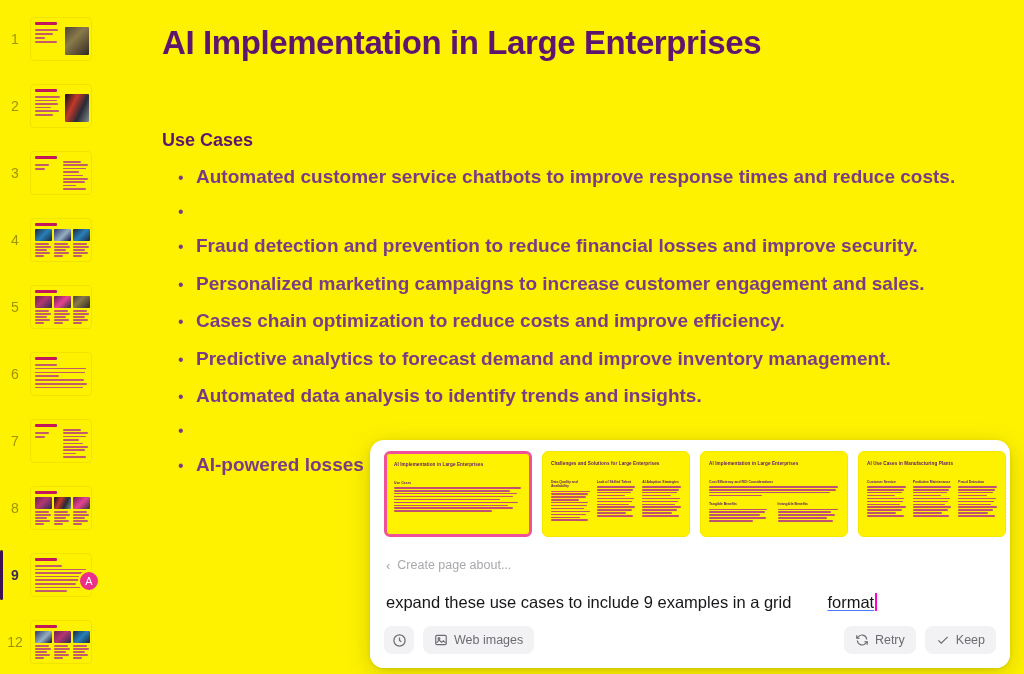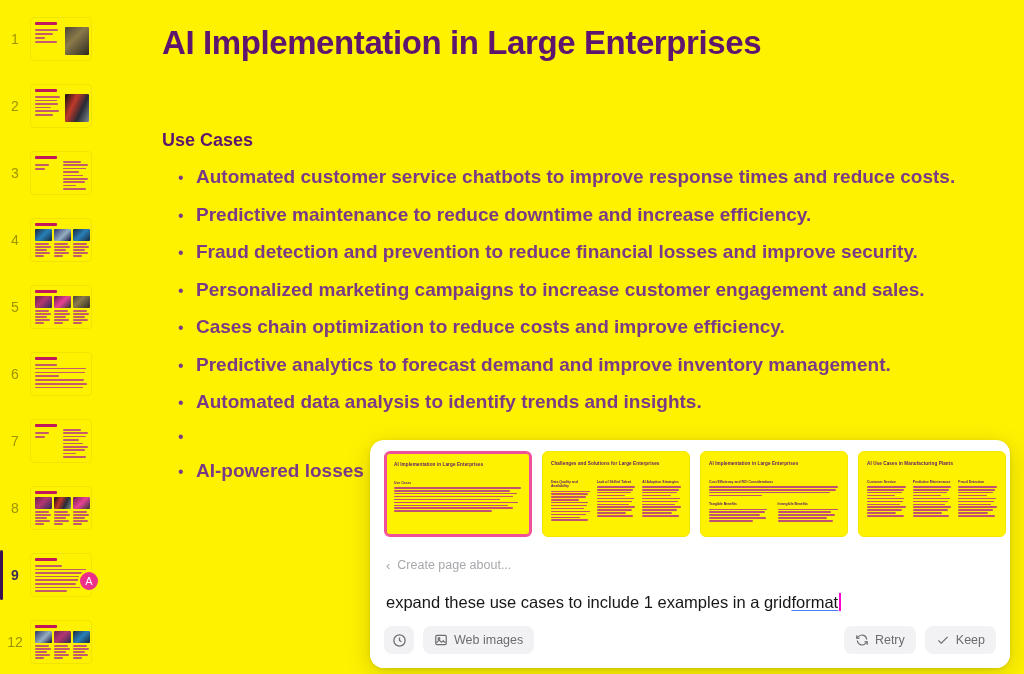--- a/index.html
+++ b/index.html
@@ -239,20 +239,21 @@
     font-size: 16.5px;
     color: #17171a;
     font-family: "Liberation Sans", sans-serif;
     white-space: nowrap;
   }
   .misspell {
     text-decoration: underline;
     text-decoration-color: #4a7bff;
     text-decoration-style: solid;
     text-underline-offset: 2px;
+    padding-left: 36px;
   }
   .caret {
     display: inline-block;
     width: 1.6px;
     height: 18px;
     background: #ff00d0;
     margin-left: 1px;
     transform: translateY(3px);
   }
   #action-row {
@@ -475,21 +476,20 @@
   <div id="canvas">
     <div id="page-title">AI Implementation in Large Enterprises</div>
     <div id="section-heading">Use Cases</div>
     <div id="bullets">
         <div class="bullet">
           <span class="dot">•</span>
           <span class="txt">Automated customer service chatbots to improve response times and reduce costs.</span>
         </div>
         <div class="bullet">
           <span class="dot">•</span>
-          <span class="txt">Predictive maintenance to reduce downtime and increase efficiency.</span>
         </div>
         <div class="bullet">
           <span class="dot">•</span>
           <span class="txt">Fraud detection and prevention to reduce financial losses and improve security.</span>
         </div>
         <div class="bullet">
           <span class="dot">•</span>
           <span class="txt">Personalized marketing campaigns to increase customer engagement and sales.</span>
         </div>
         <div class="bullet">
@@ -659,21 +659,21 @@
         </div>
       </div>
 
     <div id="panel-bottom">
       <div id="breadcrumb">
         <span class="chev">‹</span>
         <span>Create page about...</span>
       </div>
 
       <div id="prompt-row">
-        <span>expand these use cases to include 1 examples in a grid </span>
+        <span>expand these use cases to include 9 examples in a grid </span>
           <span class="misspell">format</span>
           <span class="caret"></span>
       </div>
 
       <div id="action-row">
         <div class="left">
           <button class="pill icon-only">
             <span class="ico">
               <svg width="15" height="15" viewBox="0 0 24 24" fill="none" stroke="#6b6b72" stroke-width="2">
                 <circle cx="12" cy="12" r="9"></circle>

